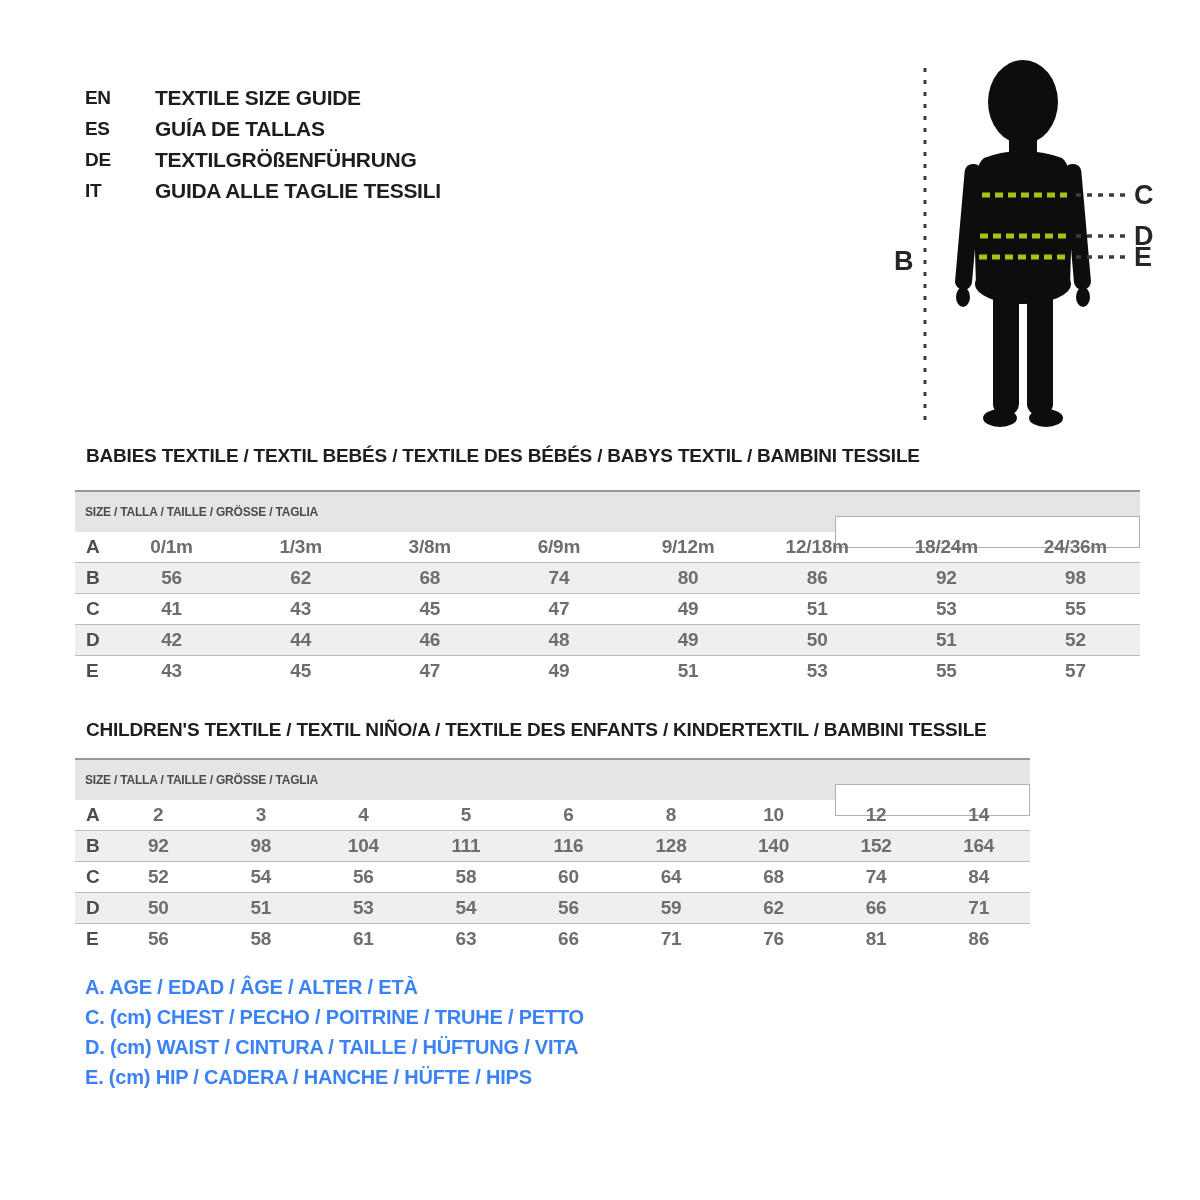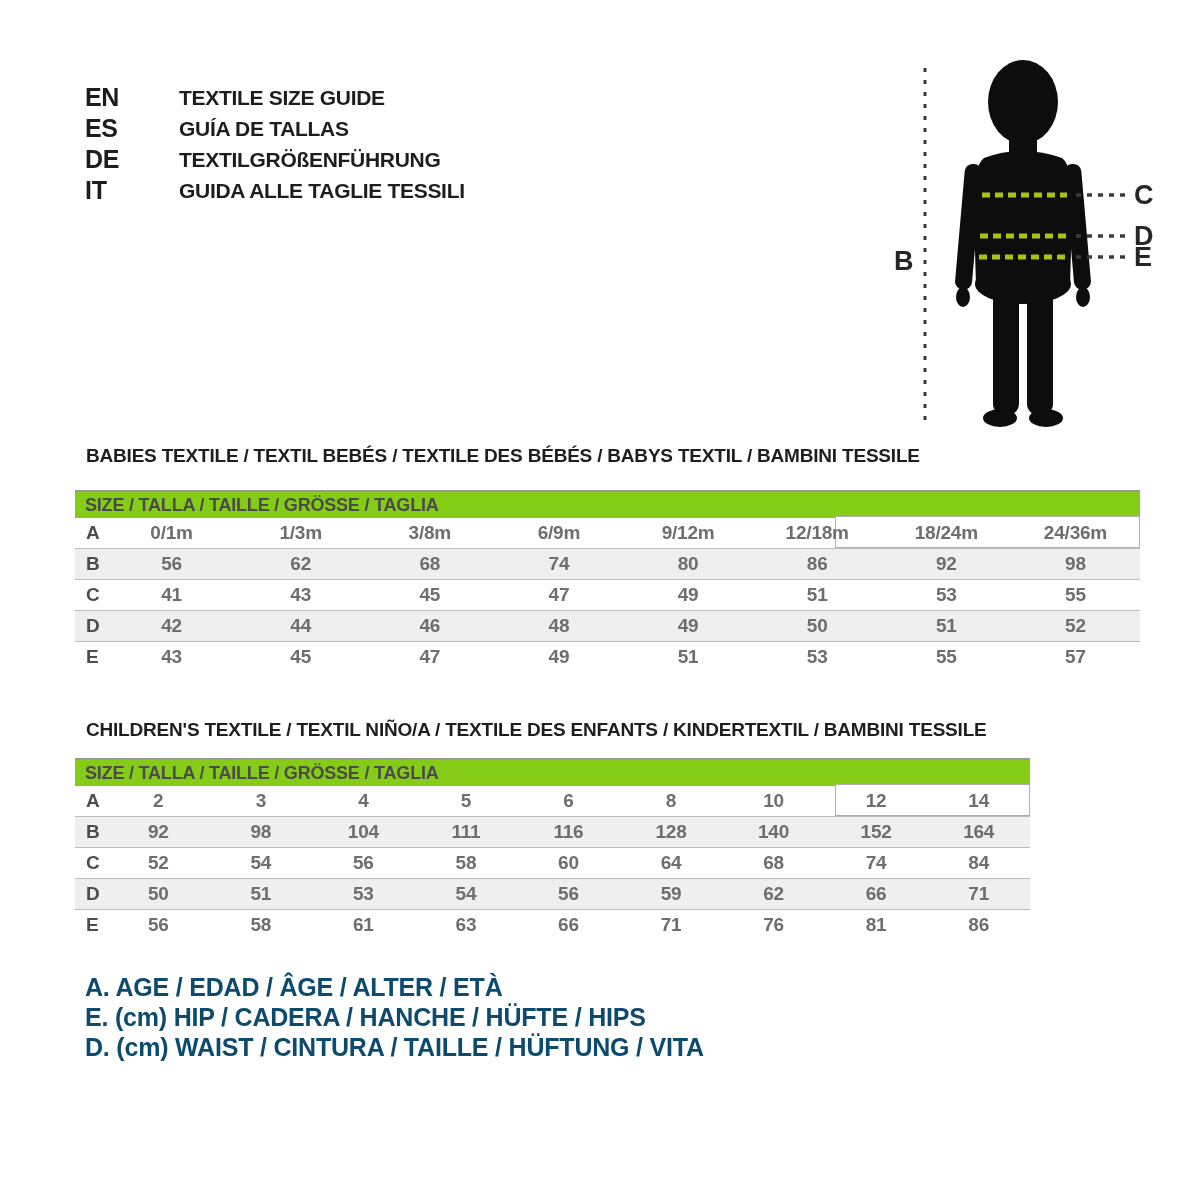--- a/index.html
+++ b/index.html
@@ -4,58 +4,58 @@
 <style>
   html,body { margin:0; padding:0; background:#fff; }
   .canvas {
     position:relative; width:1200px; height:1200px; background:#ffffff;
     font-family:"Liberation Sans", sans-serif; overflow:hidden;
   }
 
   
   .lang-list { position:absolute; left:85px; top:82px; }
   .lang-row { display:flex; height:31px; align-items:center; }
-  .lang-code { width:70px; font-weight:bold; font-size:25px; color:#1d1d1d; letter-spacing:-0.3px; }
-  .lang-title { font-weight:bold; font-size:21px; color:#1d1d1d; letter-spacing:-0.3px; white-space:nowrap;margin-left:24px; }
+  .lang-code { width:70px; font-weight:bold; font-size:19px; color:#1d1d1d; letter-spacing:-0.3px; }
+  .lang-title { font-weight:bold; font-size:21px; color:#1d1d1d; letter-spacing:-0.3px; white-space:nowrap; }
 
   
   .figure-area { position:absolute; left:880px; top:48px; width:300px; height:400px; }
 
   
   .section-heading { position:absolute; left:86px; font-weight:bold; font-size:19px; line-height:22px; color:#1e1e1e; letter-spacing:-0.2px; white-space:nowrap; }
   #babies-heading { top:445px; }
   #children-heading { top:719px; }
 
   
   .size-table-wrap { position:absolute; }
   #babies-table-wrap { left:75px; top:490px; width:1065px; }
   #children-table-wrap { left:75px; top:758px; width:955px; }
 
   .size-bar {
-    height:28px; background:#84cc16; border-top:2px solid #989898; box-sizing:border-box;
+    height:42px; background:#e5e5e5; border-top:2px solid #989898; box-sizing:border-box;
     display:flex; align-items:center; padding-left:10px;
-    font-weight:bold; font-size:18px; color:#4b4b4b; letter-spacing:-0.2px;
+    font-weight:bold; font-size:12px; color:#4b4b4b; letter-spacing:-0.2px;
   }
   table.size-table { width:100%; border-collapse:collapse; table-layout:fixed; }
   table.size-table td {
     height:30px; padding:0; text-align:center;
     font-weight:bold; font-size:19px; color:#6e6e6e; letter-spacing:-0.2px;
     position:relative; z-index:2;
   }
   table.size-table td.row-label { text-align:left; padding-left:11px; color:#4d4d4d; }
   table.size-table tr.shaded { background:#efefef; }
   table.size-table tbody tr + tr { border-top:1px solid #bcbcbc; }
 
   .select-box { position:absolute; background:#ffffff; border:1px solid #b0b0b0; box-sizing:border-box; z-index:1; }
   #babies-select { left:760px; top:26px; width:305px; height:32px; }
   #children-select { left:760px; top:26px; width:195px; height:32px; }
 
   
   .legend { position:absolute; left:85px; top:972px; }
-  .legend-row { height:30px; display:flex; align-items:center; font-weight:bold; font-size:25px; color:#0c4a6e; letter-spacing:-0.2px; white-space:nowrap; }
+  .legend-row { height:30px; display:flex; align-items:center; font-weight:bold; font-size:20px; color:#3b82f6; letter-spacing:-0.2px; white-space:nowrap; }
 </style>
 </head>
 <body>
 
 <div class="canvas">
 
   <div class="lang-list">
     <div class="lang-row">
         <span class="lang-code">EN</span>
         <span class="lang-title">TEXTILE SIZE GUIDE</span>
@@ -264,17 +264,18 @@
             <td>76</td>
             <td>81</td>
             <td>86</td>
           </tr>
       </tbody>
     </table>
   </div>
 
   <div class="legend">
     <div class="legend-row">A. AGE / EDAD / ÂGE / ALTER / ETÀ</div>
+    <div class="legend-row">C. (cm) CHEST / PECHO / POITRINE / TRUHE / PETTO</div>
+    <div class="legend-row">D. (cm) WAIST / CINTURA / TAILLE / HÜFTUNG / VITA</div>
     <div class="legend-row">E. (cm) HIP / CADERA / HANCHE / HÜFTE / HIPS</div>
-    <div class="legend-row">D. (cm) WAIST / CINTURA / TAILLE / HÜFTUNG / VITA</div>
   </div>
 
 </div>
 
 </body></html>

